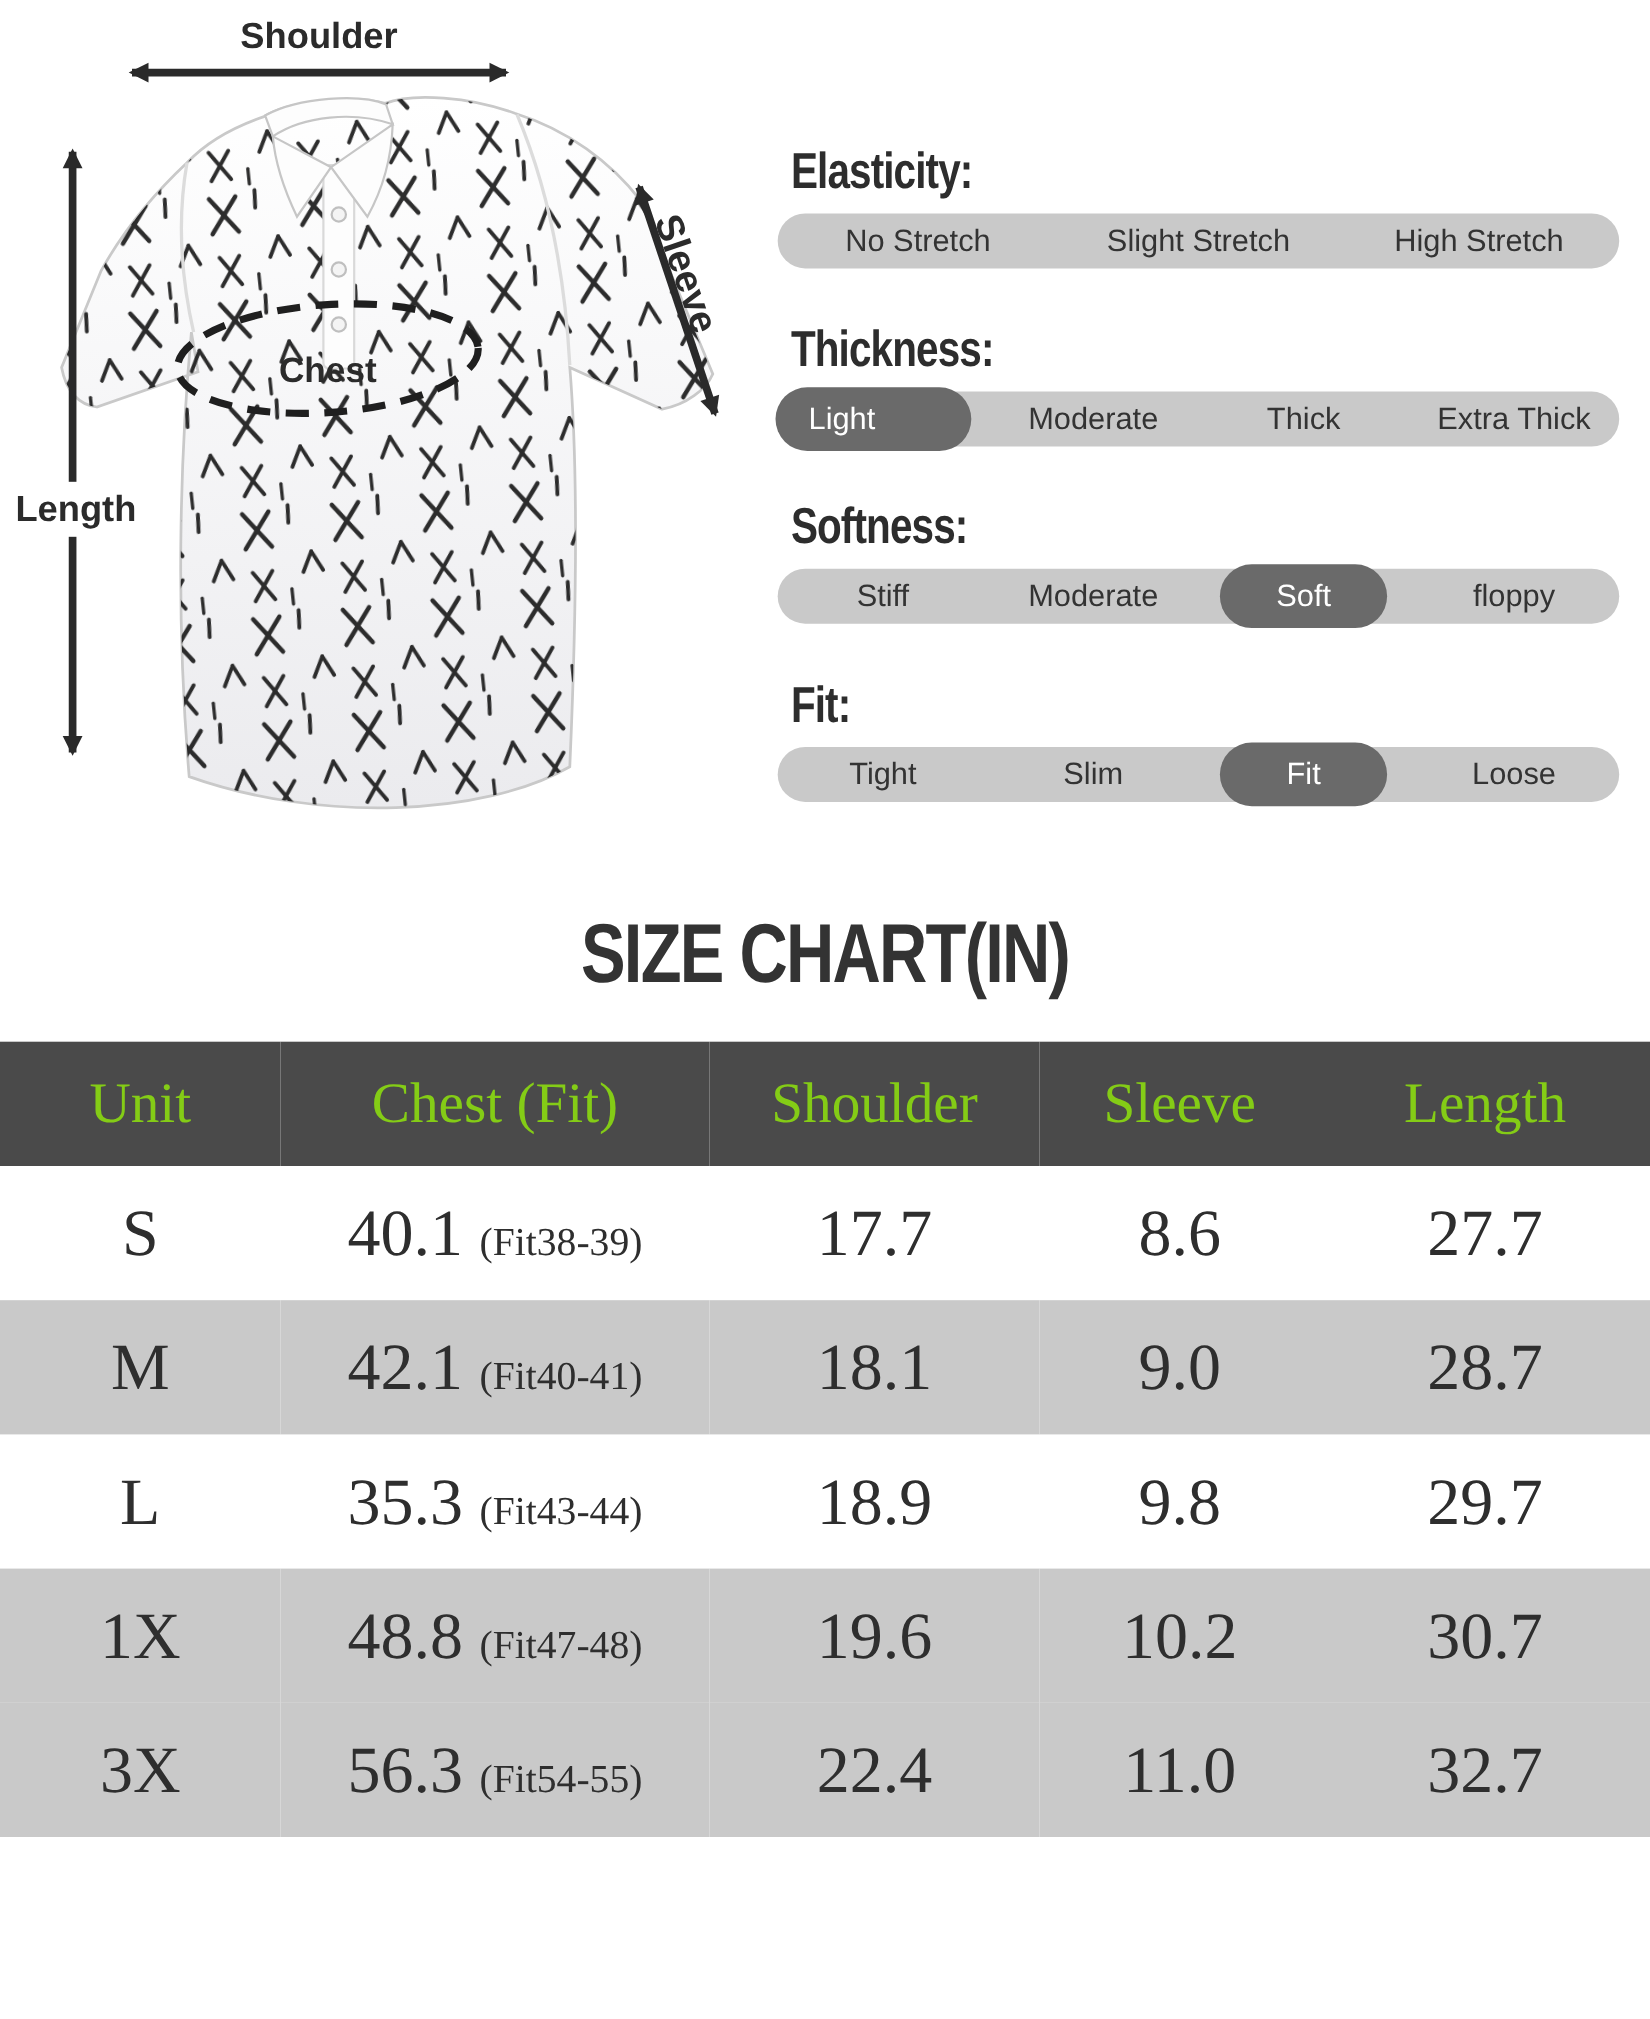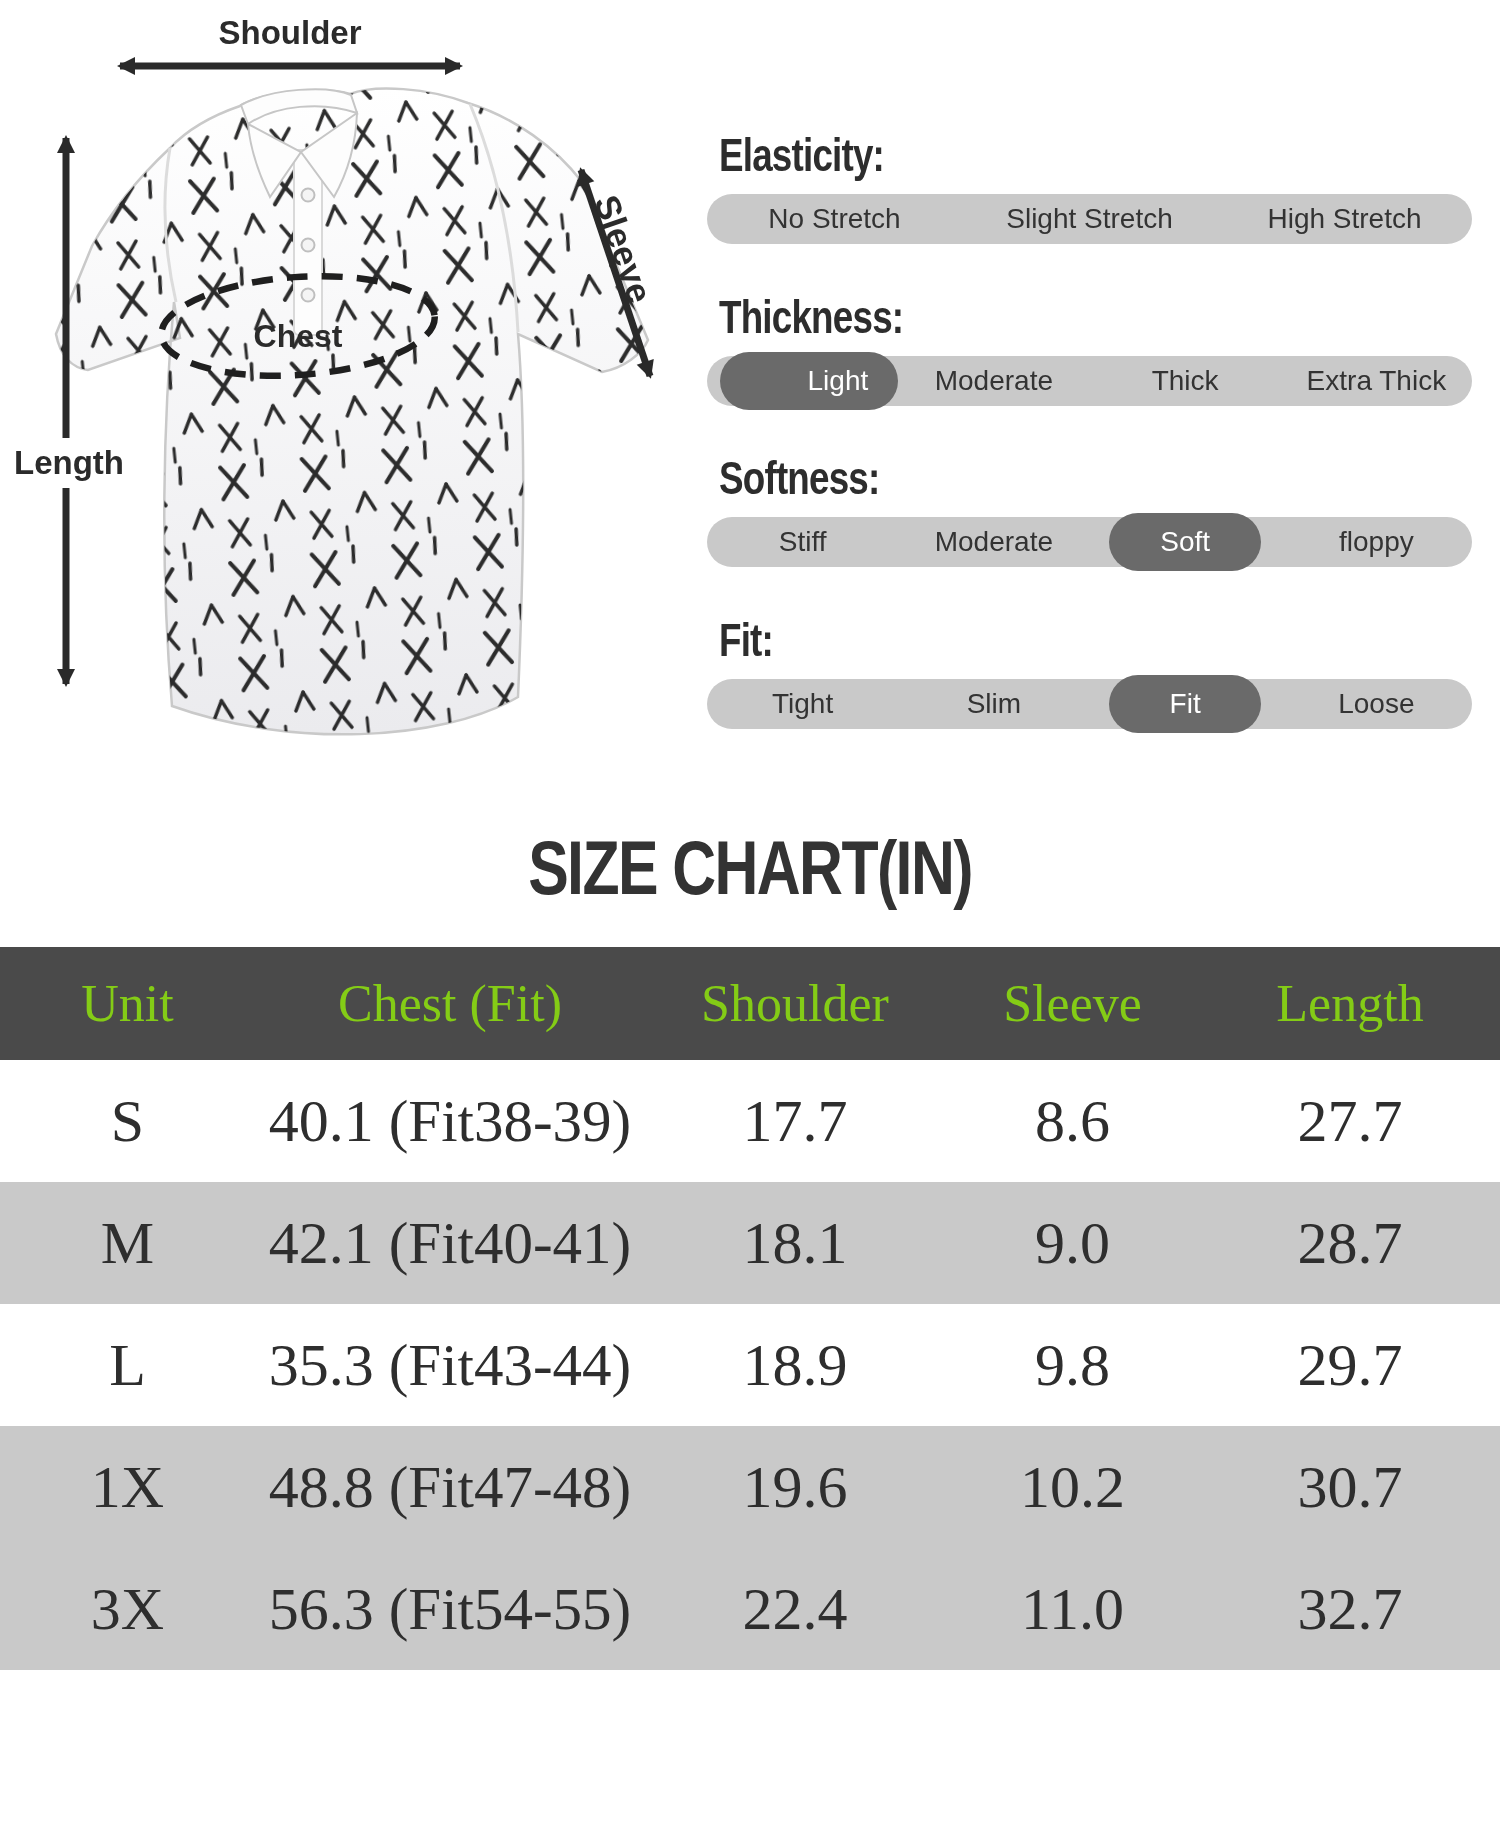--- a/index.html
+++ b/index.html
@@ -17,32 +17,32 @@
 
   
   .attr-section{position:absolute;left:707px;width:765px;}
   .attr-heading{display:inline-block;font-size:46px;font-weight:bold;color:#2d2d2d;
                 transform:scaleX(.8);transform-origin:0 50%;letter-spacing:-1px;margin-left:12px;}
   .scale-bar{position:absolute;left:0;top:66px;width:765px;height:50px;background:#c9c9c9;
              border-radius:26px;display:flex;align-items:center;}
   .opt{flex:1;text-align:center;font-size:28px;color:#333;line-height:50px;white-space:nowrap;}
   .opt .pill{display:inline-block;height:58px;line-height:58px;min-width:152px;padding:0 30px;
              background:#6a6a6a;color:#ffffff;border-radius:29px;box-sizing:border-box;}
-  .opt.flush{text-align:right;}
+  .opt.flush{text-align:left;}
   .opt.flush .pill{min-width:178px;margin-left:-2px;}
 
   
   #size-chart-title{position:absolute;left:0;top:824px;width:1500px;text-align:center;
       font-size:76px;font-weight:bold;color:#333;transform:scaleX(.8);letter-spacing:-2px;}
   #size-table{position:absolute;left:0;top:947px;width:1500px;border-collapse:collapse;
       font-family:"Liberation Serif",serif;}
   #size-table th{background:#4a4a4a;color:#84cc16;font-weight:normal;font-size:52px;height:111px;}
   #size-table td{font-size:60px;color:#2e2e2e;height:120px;text-align:center;white-space:nowrap;}
   #size-table tr.alt{background:#c9c9c9;}
-  .chest-fit{font-size:59px;}
+  .chest-fit{font-size:36px;}
   .col-unit{width:17%;}.col-chest{width:26%;}.col-shoulder{width:20%;}
   .col-sleeve{width:17%;}.col-length{width:20%;}
 </style>
 </head>
 <body>
 
 <div id="page">
 
   <div id="diagram">
     <svg id="shirt-svg" width="680" height="770" viewBox="0 0 680 770">

